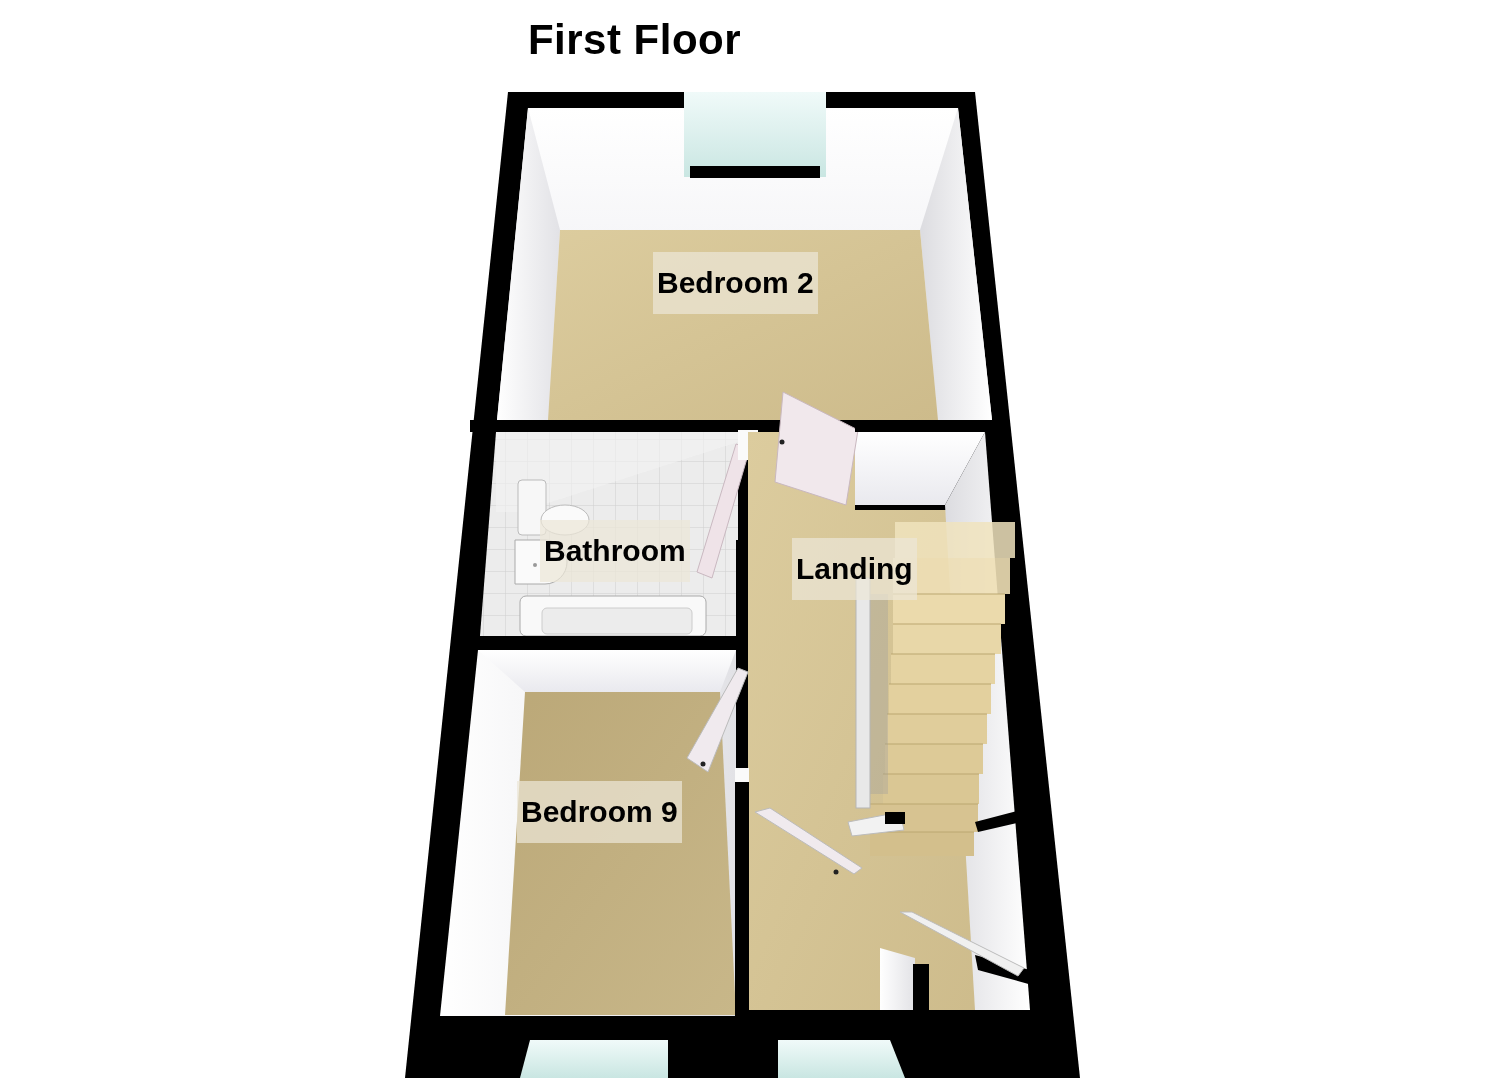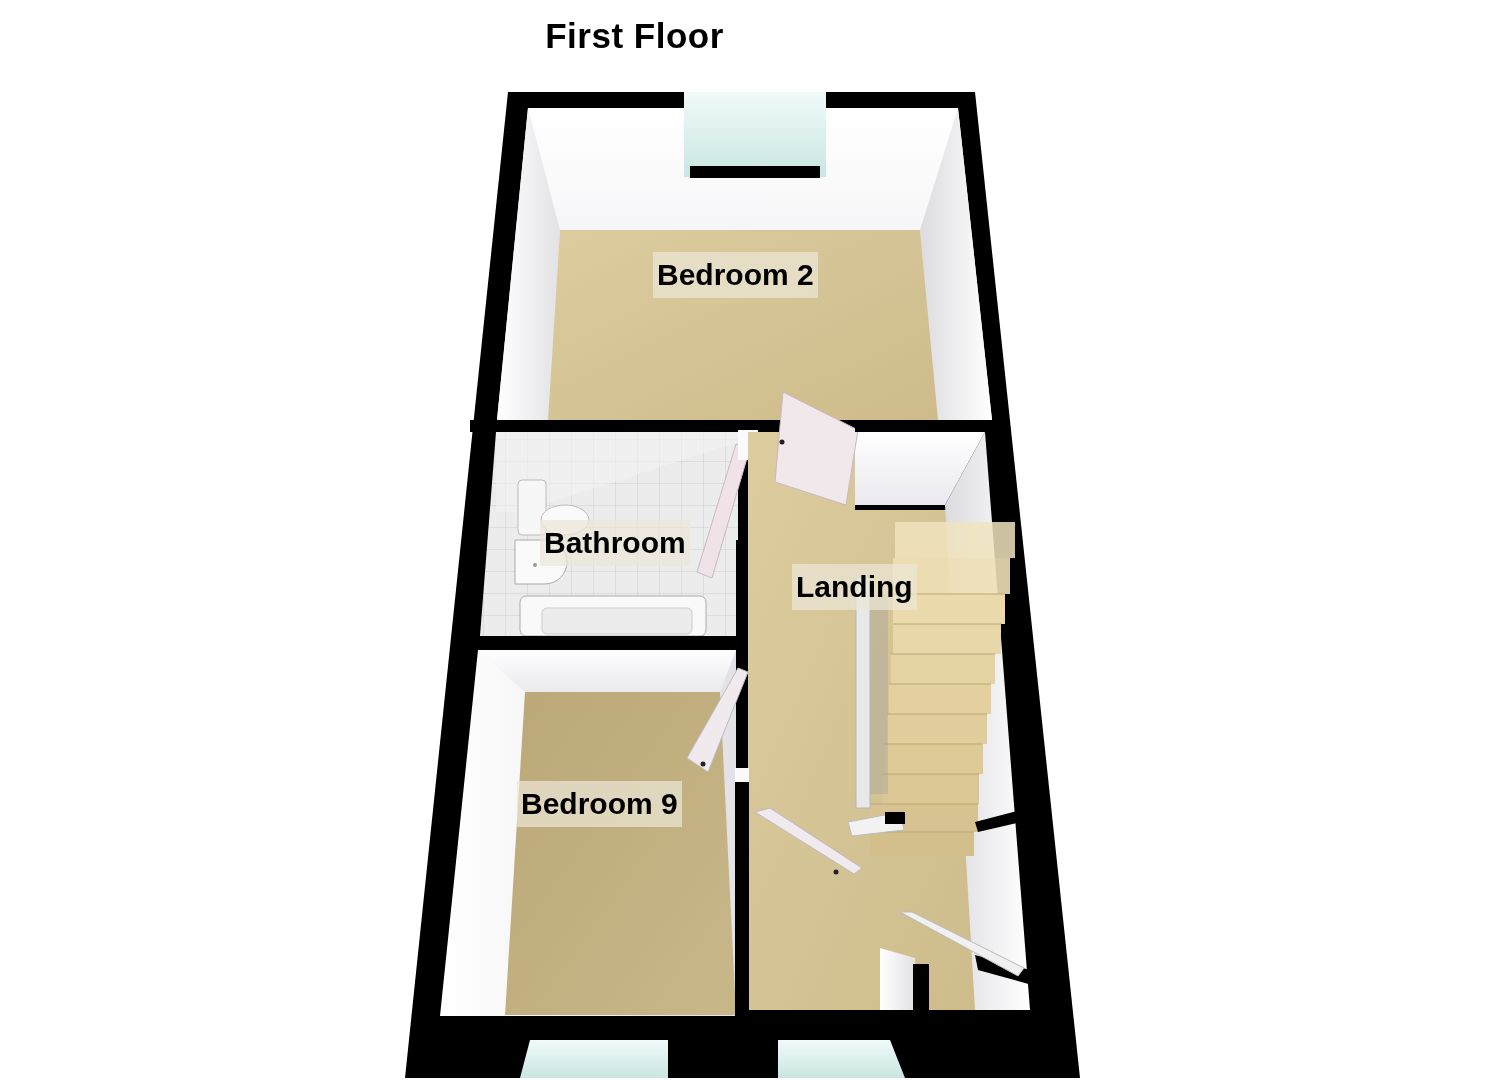--- a/index.html
+++ b/index.html
@@ -1,19 +1,19 @@
 <!DOCTYPE html>
 <html><head>
 <meta charset="utf-8">
 <style>
   html,body{margin:0;padding:0;background:#ffffff;}
   body{width:1485px;height:1080px;position:relative;overflow:hidden;font-family:"Liberation Sans",sans-serif;}
-  .title{position:absolute;left:0;width:1269px;top:16px;text-align:center;font-weight:bold;font-size:35px;color:#000;letter-spacing:0.5px;}
+  .title{position:absolute;left:0;width:1269px;top:16px;text-align:center;font-weight:bold;font-size:42px;color:#000;letter-spacing:0.5px;}
   svg.plan{position:absolute;left:0;top:0;}
-  .lbl{position:absolute;font-weight:bold;font-size:30px;color:#000;background:rgba(235,230,215,0.72);padding:4px 4px;line-height:38px;white-space:nowrap;}
+  .lbl{position:absolute;font-weight:bold;font-size:30px;color:#000;background:rgba(235,230,215,0.72);padding:12px 4px;line-height:38px;white-space:nowrap;}
 </style>
 </head>
 <body>
 
 <div class="title">First Floor</div>
 
 <svg class="plan" width="1485" height="1080" viewBox="0 0 1485 1080">
   <defs>
     <linearGradient id="wallTop" x1="0" y1="0" x2="0" y2="1">
       <stop offset="0" stop-color="#ffffff"></stop>
@@ -158,14 +158,14 @@
     </g>
     <g>
       <polygon points="778,1040 890,1040 905,1078 778,1078" fill="url(#glass)"></polygon>
       <polygon points="775,1025 880,1025 895,1040 778,1040" fill="#000"></polygon>
     </g>
   </g>
 </svg>
 
 <div class="lbl" style="left:653px;top:252px;">Bedroom 2</div>
 <div class="lbl" style="left:540px;top:520px;">Bathroom</div>
-<div class="lbl" style="left:792px;top:538px;margin-top:26px;">Landing</div>
+<div class="lbl" style="left:792px;top:538px;">Landing</div>
 <div class="lbl" style="left:517px;top:781px;">Bedroom 9</div>
 
 </body></html>

